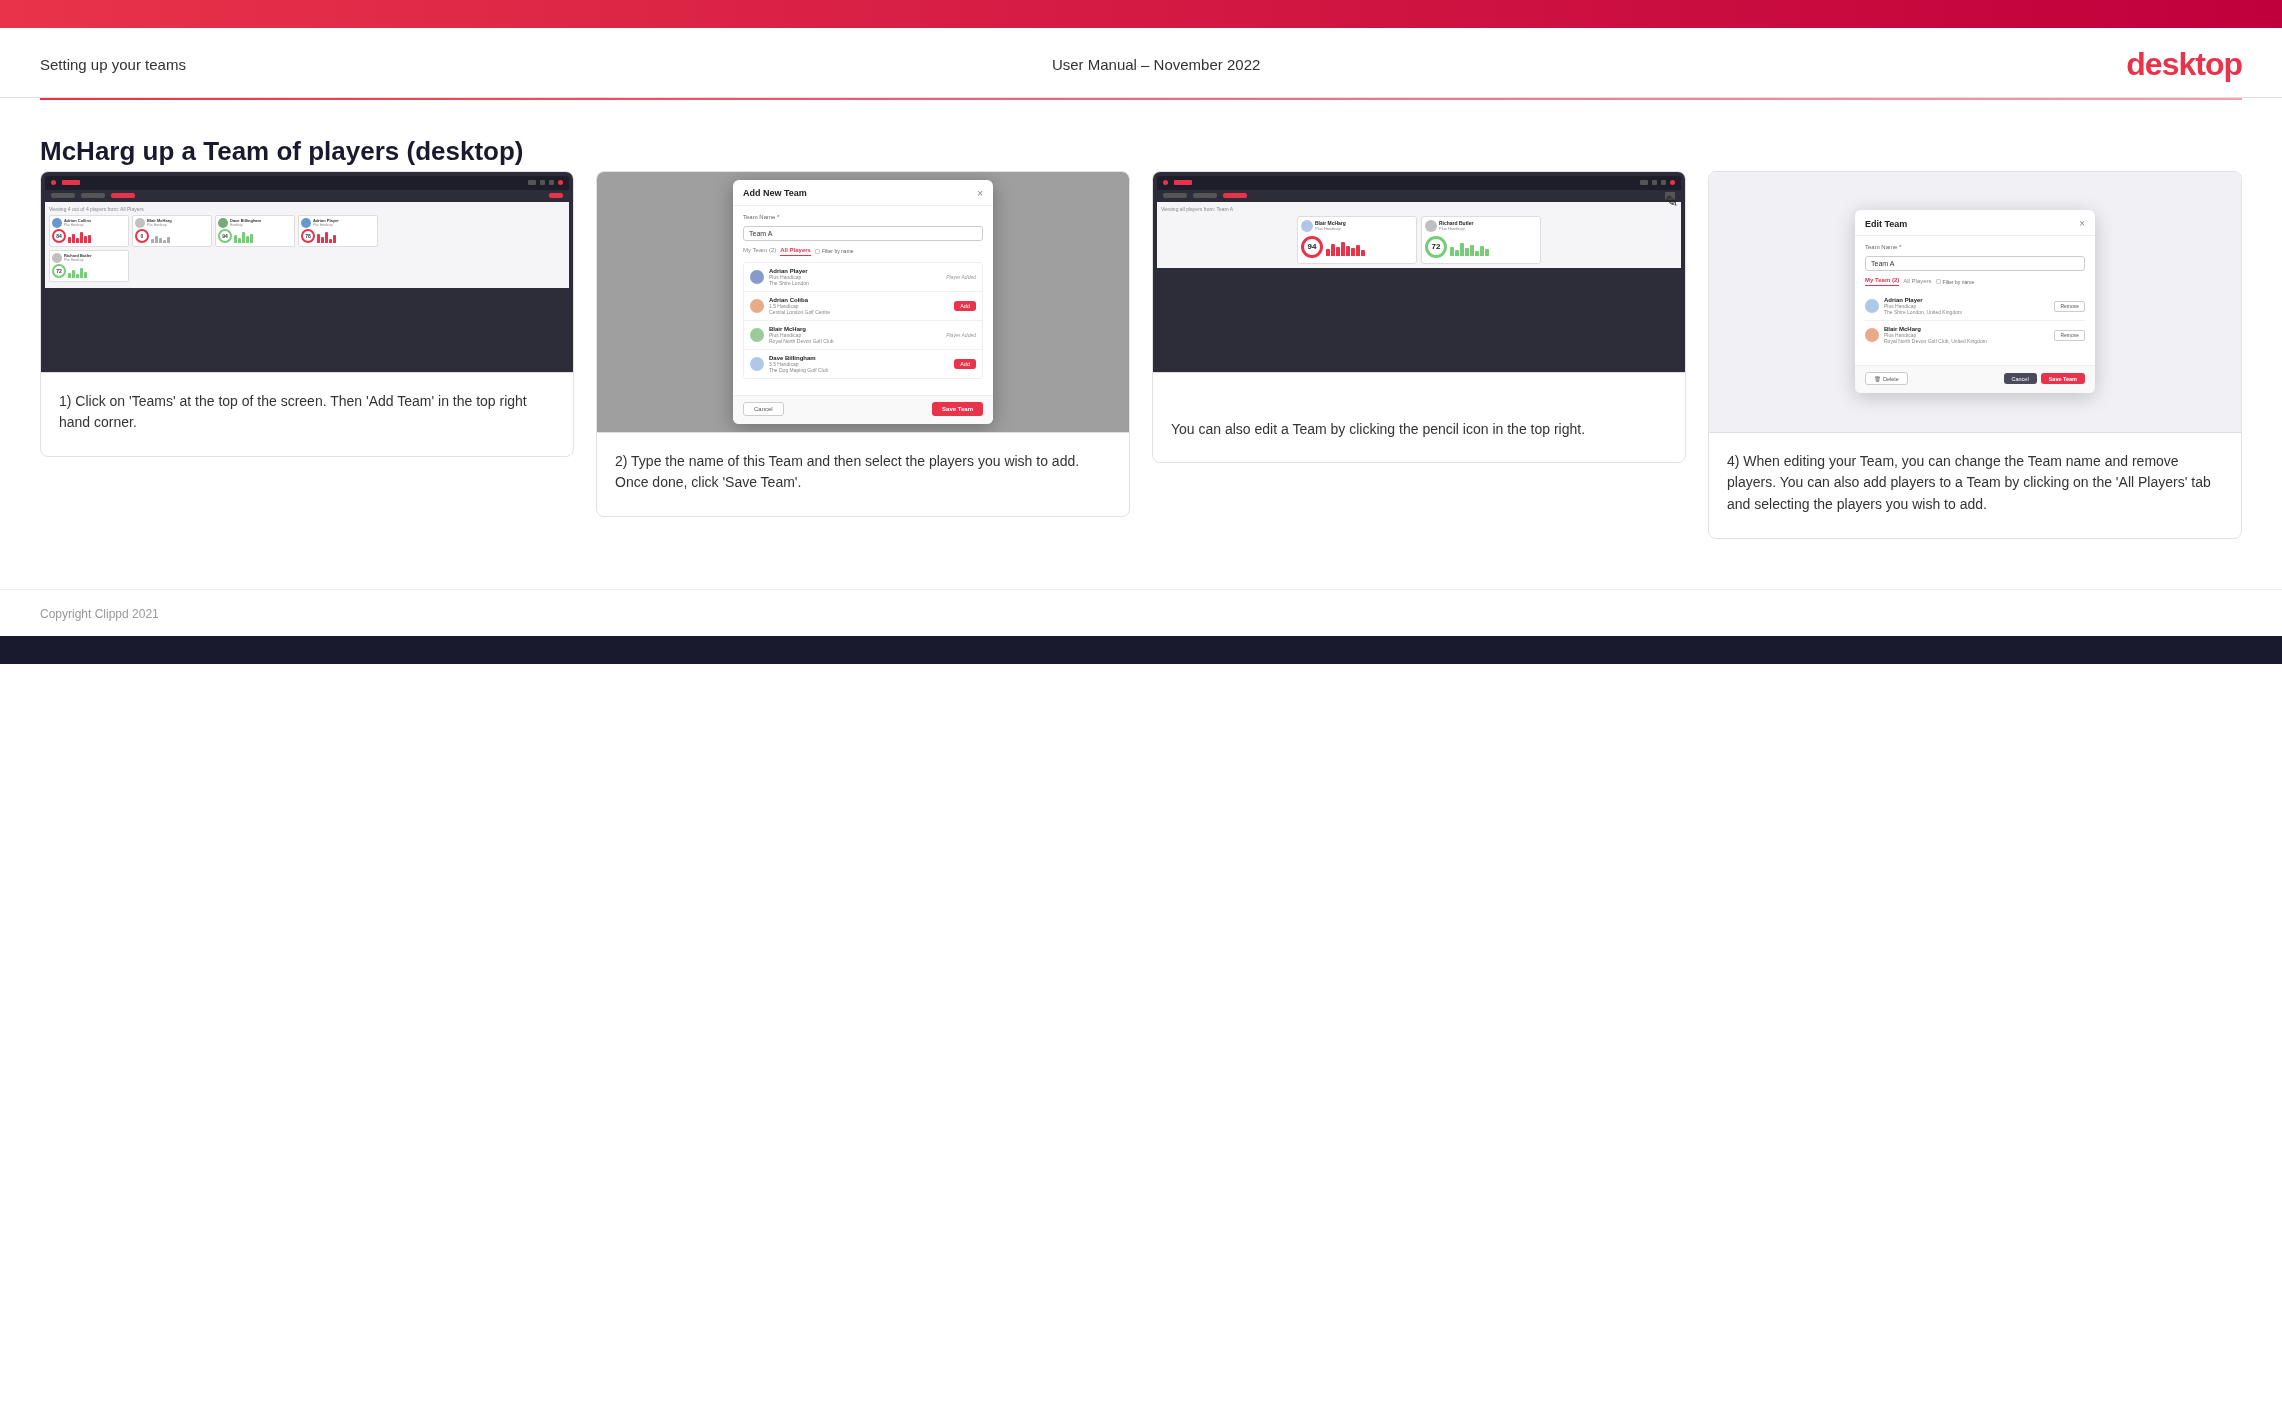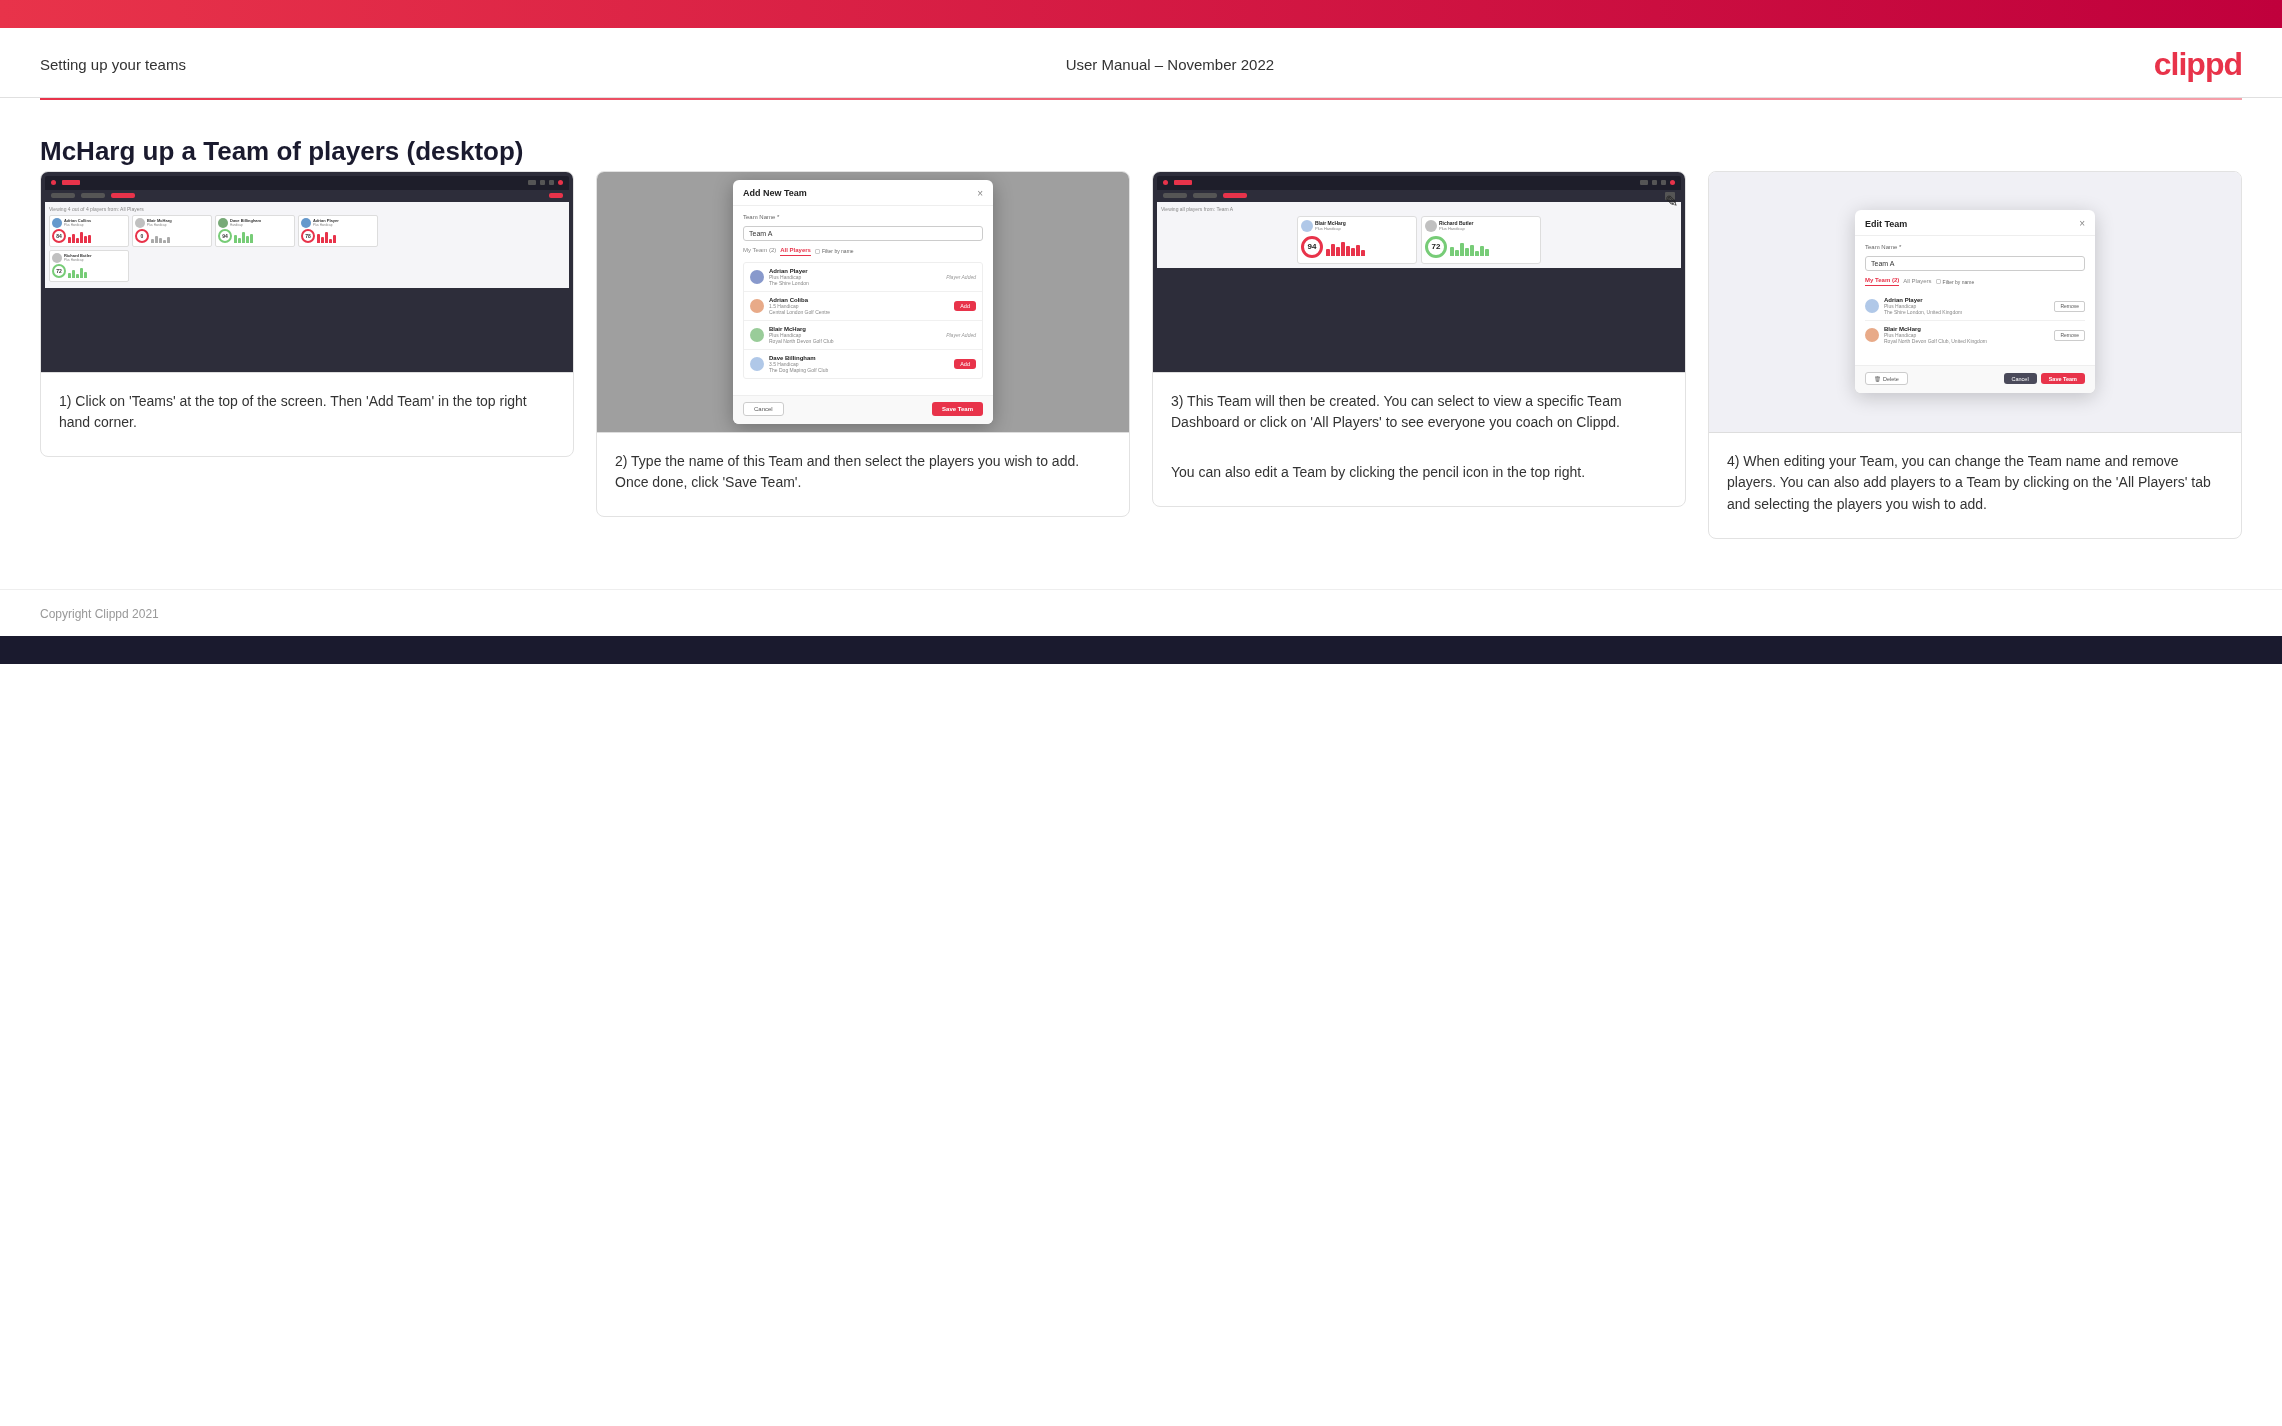--- a/index.html
+++ b/index.html
@@ -603,21 +603,21 @@
     }
   </style>
 </head>
 <body>
 
 <div class="top-bar"></div>
 
 <div class="header">
   <span class="header-left">Setting up your teams</span>
   <span class="header-center">User Manual – November 2022</span>
-  <span class="header-logo">clippd</span>
+  <span class="header-logo">desktop</span>
 </div>
 
 <div class="divider"></div>
 
 <div class="main-content">
   <div class="page-title">McHarg up a Team of players (desktop)</div>
 
   <div class="cards-row">
 
     <div class="card">
@@ -893,21 +893,20 @@
                     <div class="mock3-bar green" style="height:10px;"></div>
                     <div class="mock3-bar green" style="height:7px;"></div>
                   </div>
                 </div>
               </div>
             </div>
           </div>
         </div>
       </div>
       <div class="card-text">
-        <p>3) This Team will then be created. You can select to view a specific Team Dashboard or click on 'All Players' to see everyone you coach on Clippd.</p>
         <p style="margin-top:28px;">You can also edit a Team by clicking the pencil icon in the top right.</p>
       </div>
     </div>
 
     <div class="card">
       <div class="card-screenshot mock-screen">
         <div class="mock4-overlay">
           <div class="mock4-dialog">
             <div class="mock4-dialog-header">
               <span class="mock4-dialog-title">Edit Team</span>

